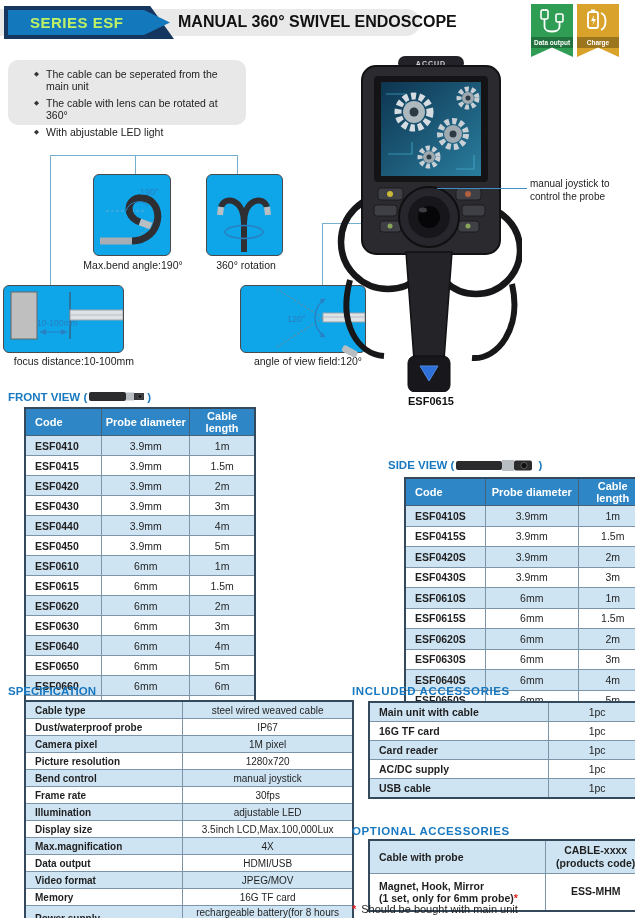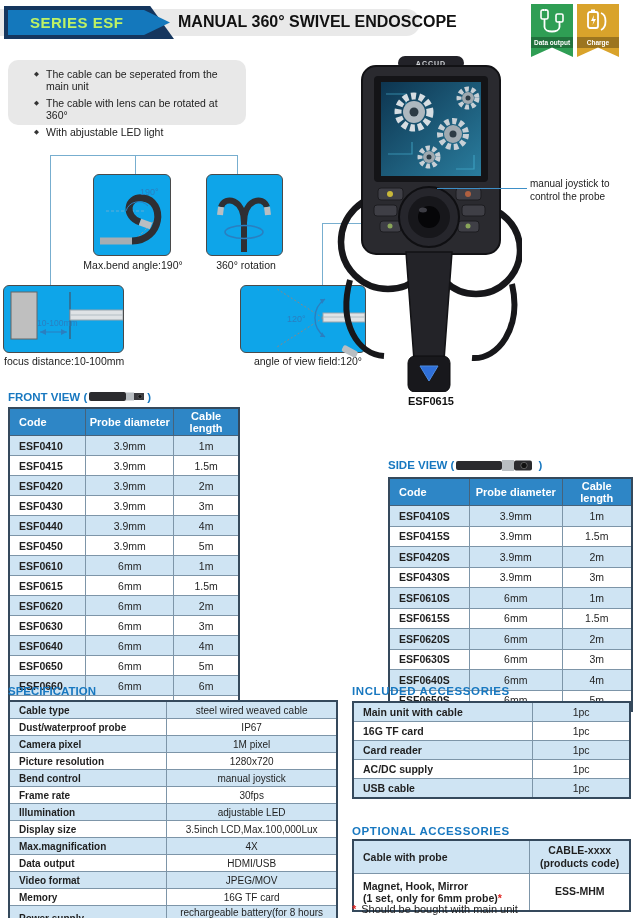--- a/index.html
+++ b/index.html
@@ -41,21 +41,21 @@
   .device{position:absolute;left:336px;top:54px;width:186px;height:338px;}
   .ann-line{position:absolute;left:437px;top:188px;width:90px;height:1px;background:#3e8fc7;}
   .ann-text{position:absolute;left:530px;top:177px;width:102px;font-size:10px;color:#222;line-height:1.3;}
   .model{position:absolute;left:408px;top:395px;font-weight:bold;font-size:11px;color:#111;}
 
   
   .sec{position:absolute;font-size:11.5px;font-weight:bold;color:#1878c0;display:flex;align-items:center;gap:2px;}
 
   
   table{border-collapse:collapse;position:absolute;table-layout:fixed;background:#fff;}
-  table{border:2px solid #35495c;}
+  table{border:2px solid #35495c;margin-left:16px;}
   th{background:#2e86c6;color:#fff;font-weight:bold;font-size:11px;border:1px solid #46627a;
      text-align:center;height:17px;padding:1px 2px;}
   td{font-size:10.5px;border:1px solid #7d95a8;text-align:center;color:#1f1f1f;padding:1px 3px;}
   th:first-child,td:first-child{text-align:left;padding-left:9px;}
   td:first-child{font-weight:bold;}
   tbody tr:nth-child(odd) td{background:#cfe4f3;}
 
   .tbl-front{left:8px;top:407px;width:232px;}
   .tbl-front td{height:17px;}
   .tbl-front th:nth-child(1),.tbl-front td:nth-child(1){width:28%;}
@@ -168,21 +168,21 @@
       <rect x="7" y="6" width="26" height="47" fill="#bfbfbf" stroke="#666" stroke-width="1"></rect>
       <line x1="66" y1="6" x2="66" y2="53" stroke="#44546a" stroke-width="1.2"></line>
       <rect x="66" y="24" width="53" height="10" fill="#dfe3e6" stroke="#99a5ad" stroke-width="1"></rect>
       <line x1="66" y1="29" x2="119" y2="29" stroke="#b4bec4" stroke-width="1"></line>
       <line x1="36" y1="46" x2="63" y2="46" stroke="#2a7fc0" stroke-width="1.2"></line>
       <path d="M36,46 l6,-3 v6 Z" fill="#2a7fc0"></path>
       <path d="M63,46 l-6,-3 v6 Z" fill="#2a7fc0"></path>
       <text x="33" y="40" font-size="8.5" fill="#2a7fc0">10-100mm</text>
     </svg>
   </div>
-  <div class="dcap" style="left:4px;top:355px;width:130px;text-align:left;">focus distance:10-100mm</div>
+  <div class="dcap" style="left:4px;top:355px;width:130px;text-align:right;">focus distance:10-100mm</div>
 
   <div class="dbox" style="left:240px;top:285px;width:124px;height:66px;">
     <svg width="124" height="66" viewBox="0 0 124 66">
       <line x1="82" y1="32" x2="36" y2="3" stroke="#888" stroke-width="1" stroke-dasharray="2,2"></line>
       <line x1="82" y1="32" x2="36" y2="61" stroke="#888" stroke-width="1" stroke-dasharray="2,2"></line>
       <rect x="82" y="27" width="42" height="9" fill="#dfe3e6" stroke="#99a5ad" stroke-width="1"></rect>
       <line x1="82" y1="31" x2="124" y2="31" stroke="#b4bec4" stroke-width="1"></line>
       <path d="M84,13 A23,23 0 0,0 84,51" fill="none" stroke="#2a7fc0" stroke-width="1.4"></path>
       <path d="M84,13 l-5,0 2,5 Z" fill="#2a7fc0"></path>
       <path d="M84,51 l-5,0 2,-5 Z" fill="#2a7fc0"></path>

